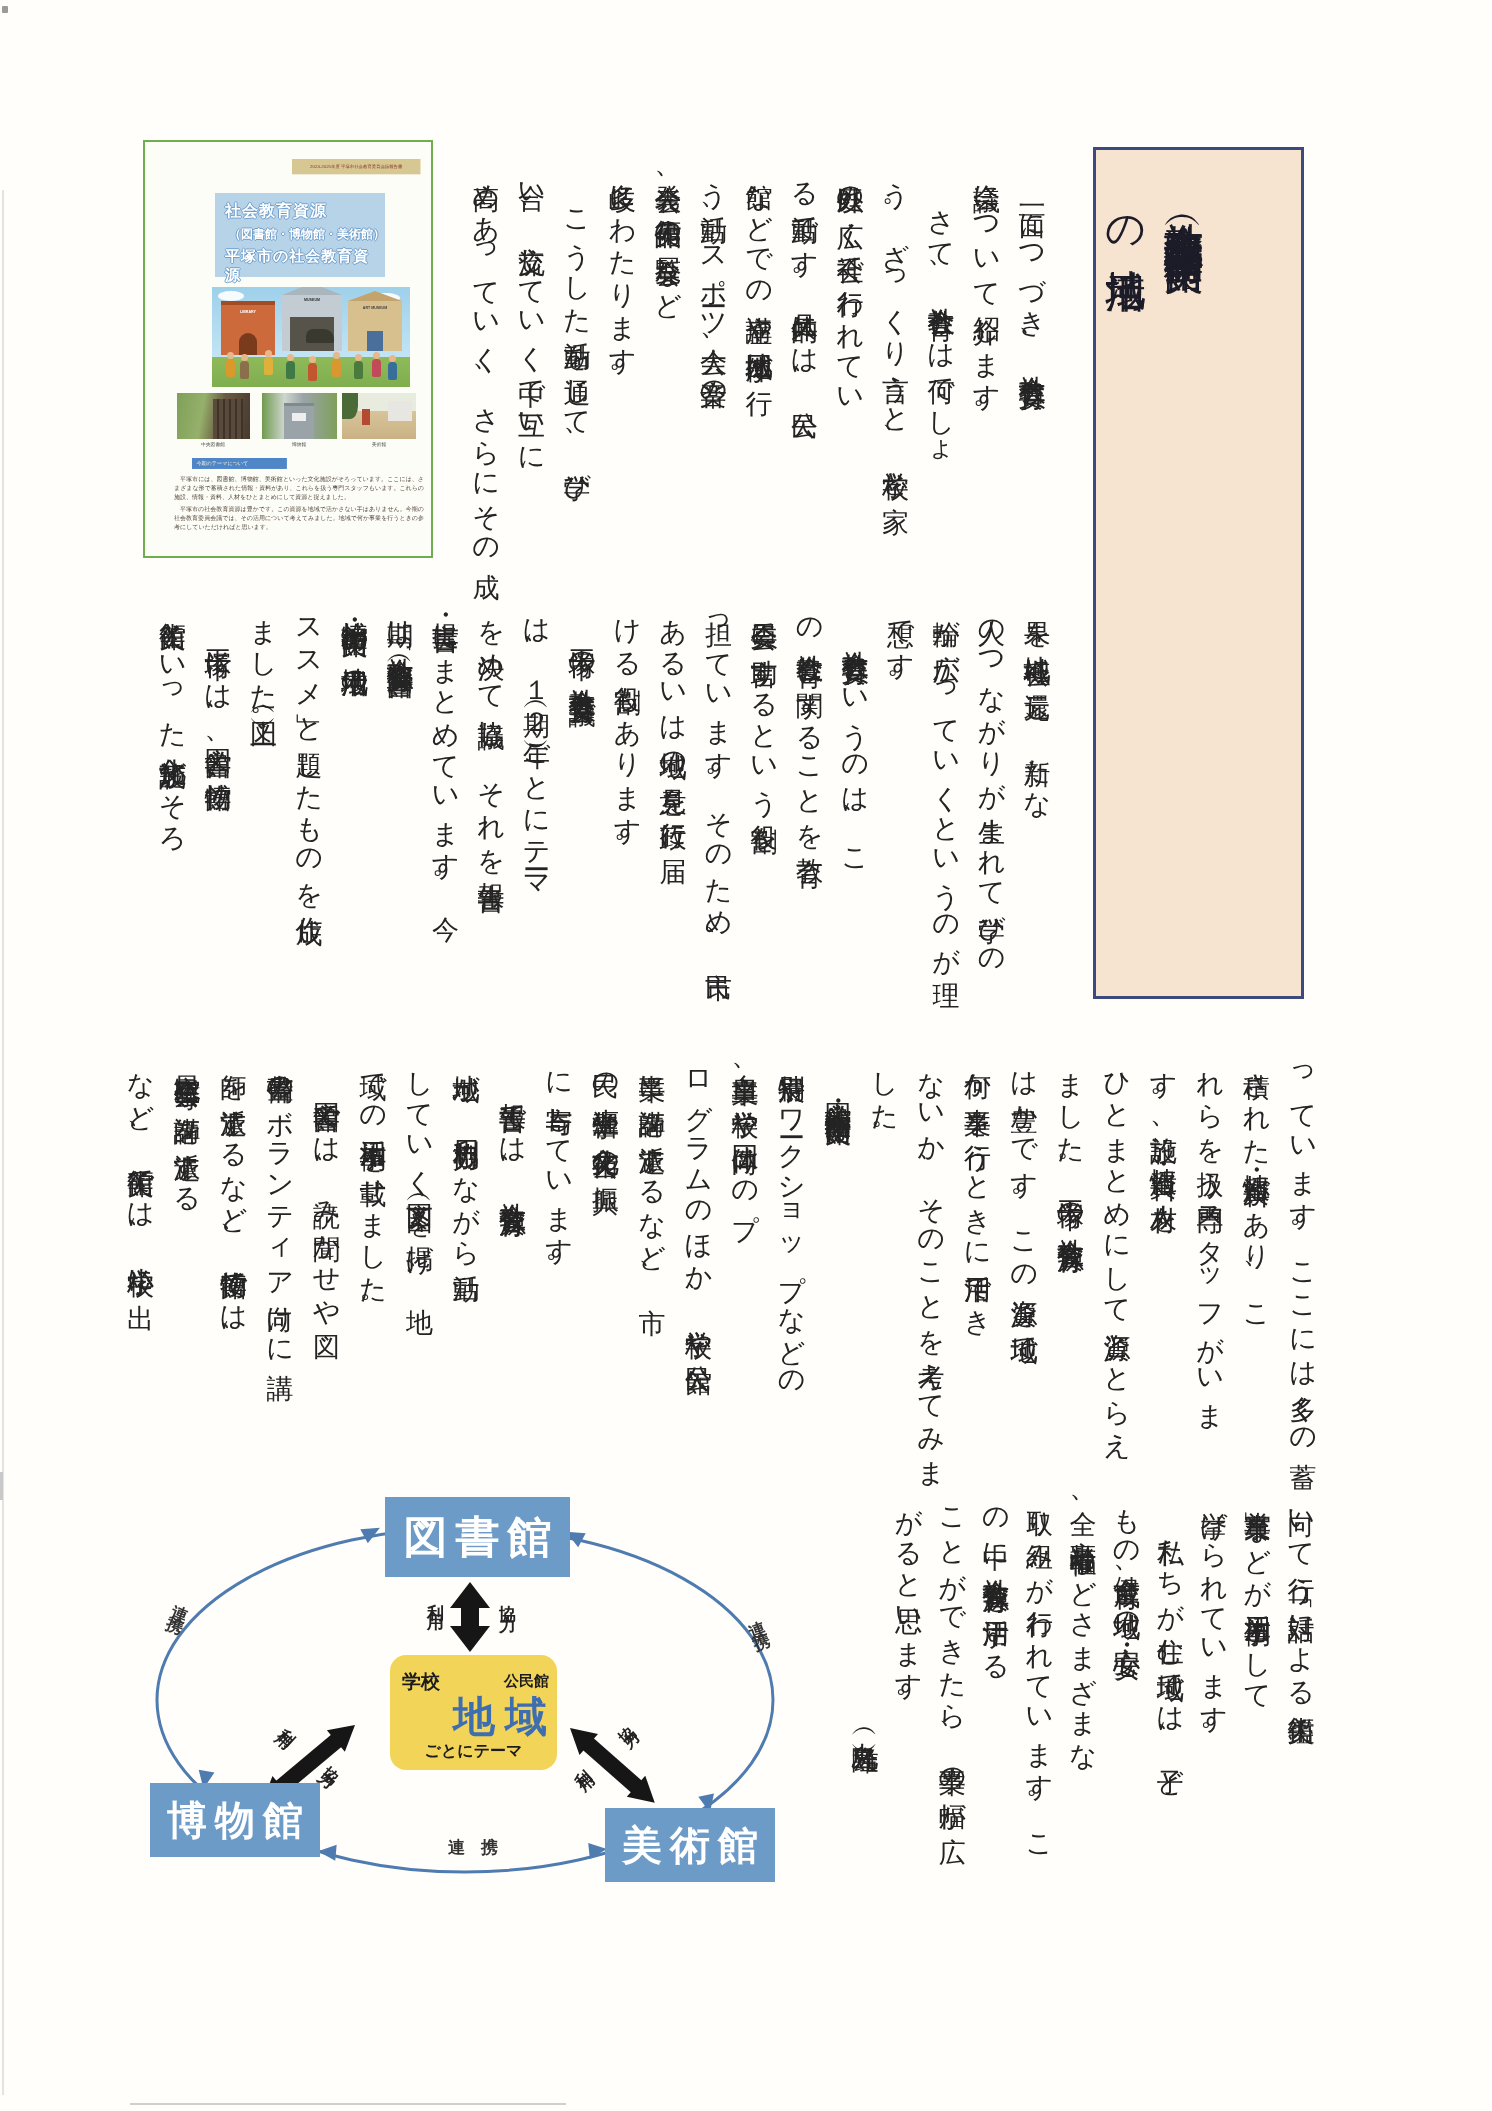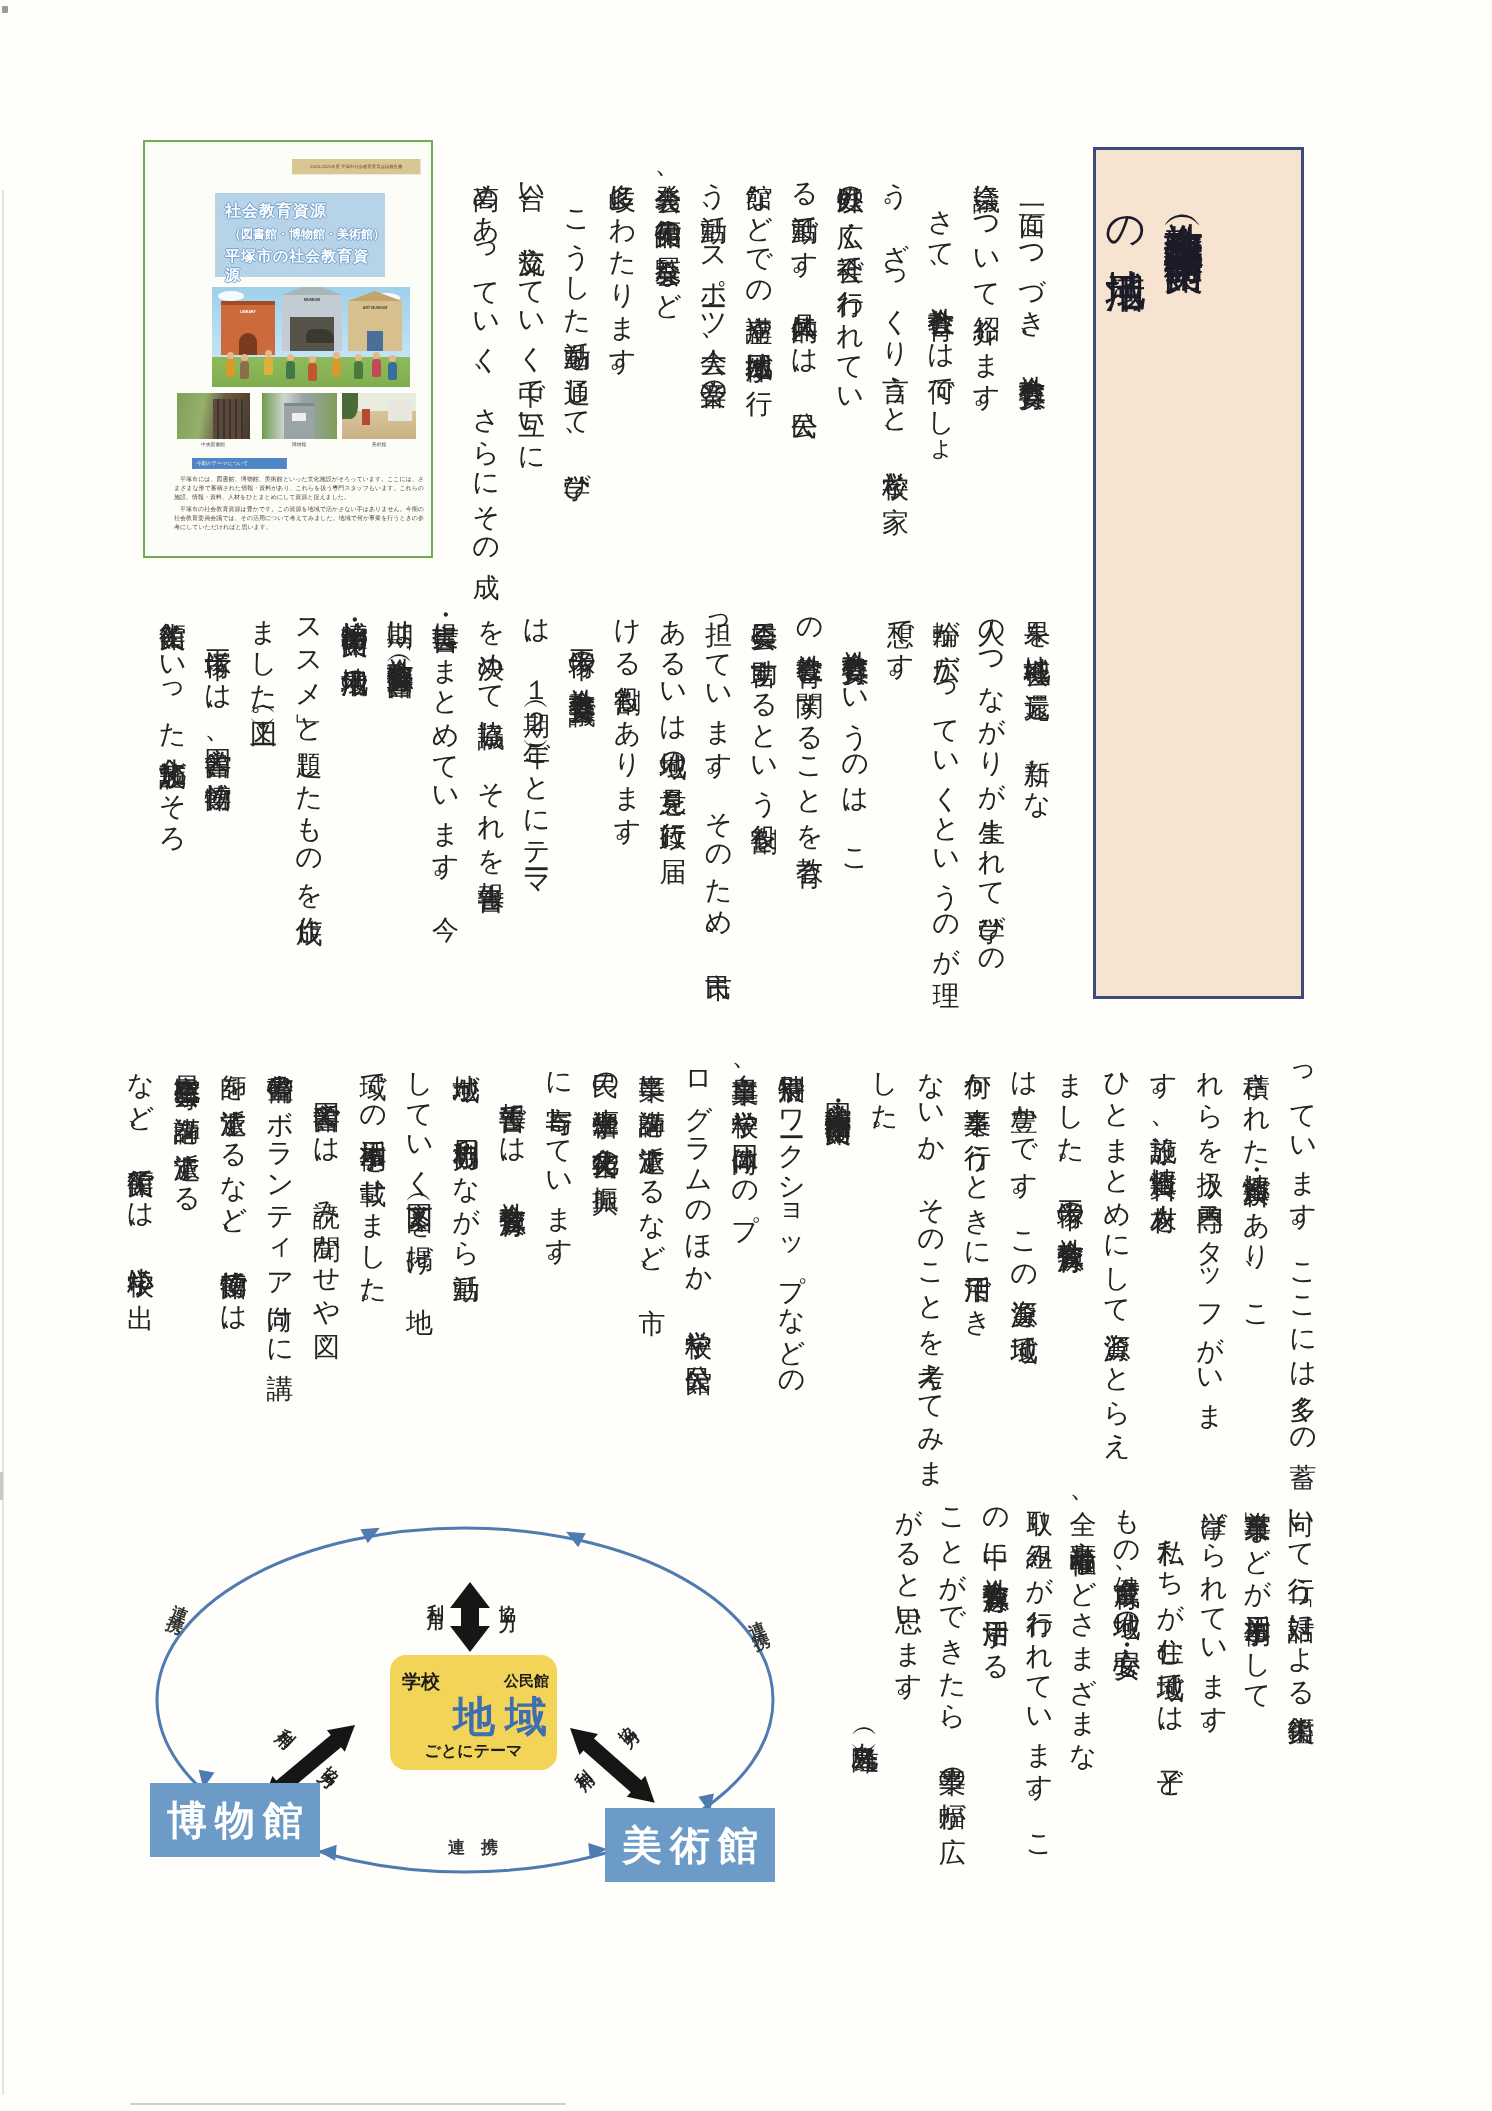--- a/index.html
+++ b/index.html
@@ -274,20 +274,23 @@
         <rect x="23" y="-8" width="74" height="16"></rect>
         <polygon points="121,0 96,-14 96,14"></polygon>
       </g>
       <g transform="translate(570,1728) rotate(41.4)" fill="#161616">
         <polygon points="0,0 25,-14 25,14"></polygon>
         <rect x="23" y="-8" width="67" height="16"></rect>
         <polygon points="113,0 88,-14 88,14"></polygon>
       </g>
     </svg>
 
+    <div class="dbox" id="box-lib">
+      <span>図書館</span>
+    </div>
     <div class="dbox" id="box-mus">
       <span>博物館</span>
     </div>
     <div class="dbox" id="box-art">
       <span>美術館</span>
     </div>
 
     <div class="ybox">
       <div class="school">学校</div>
       <div class="kominkan">公民館</div>

